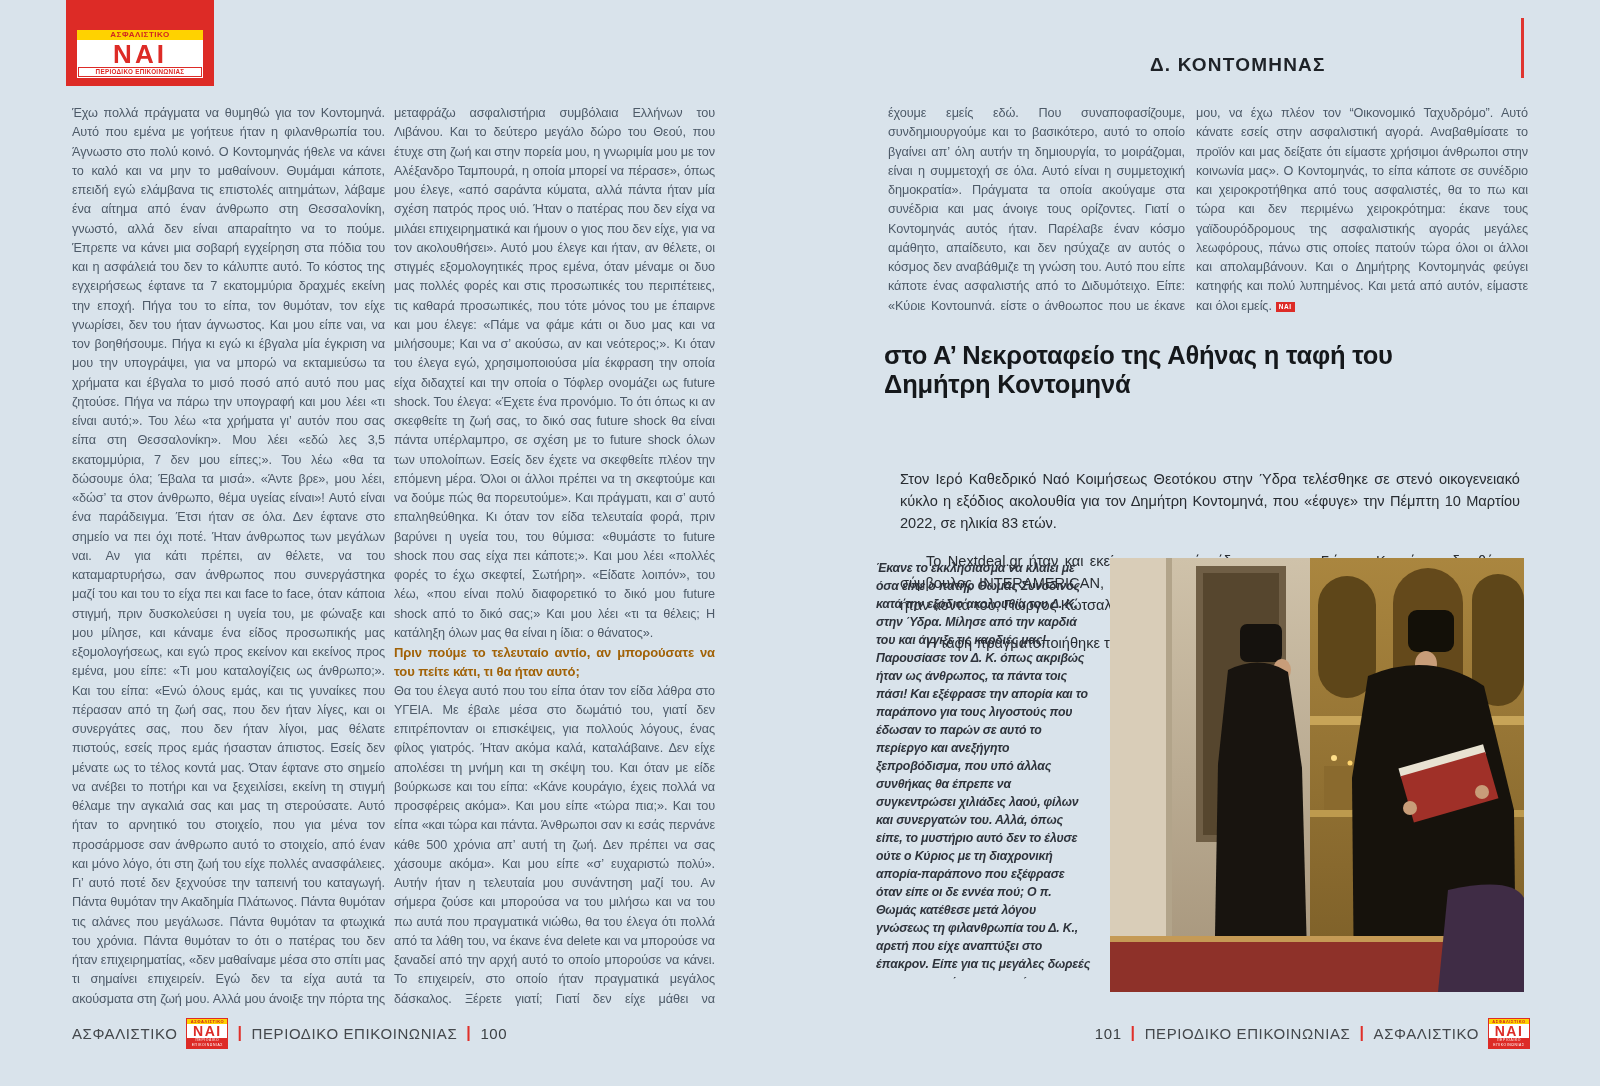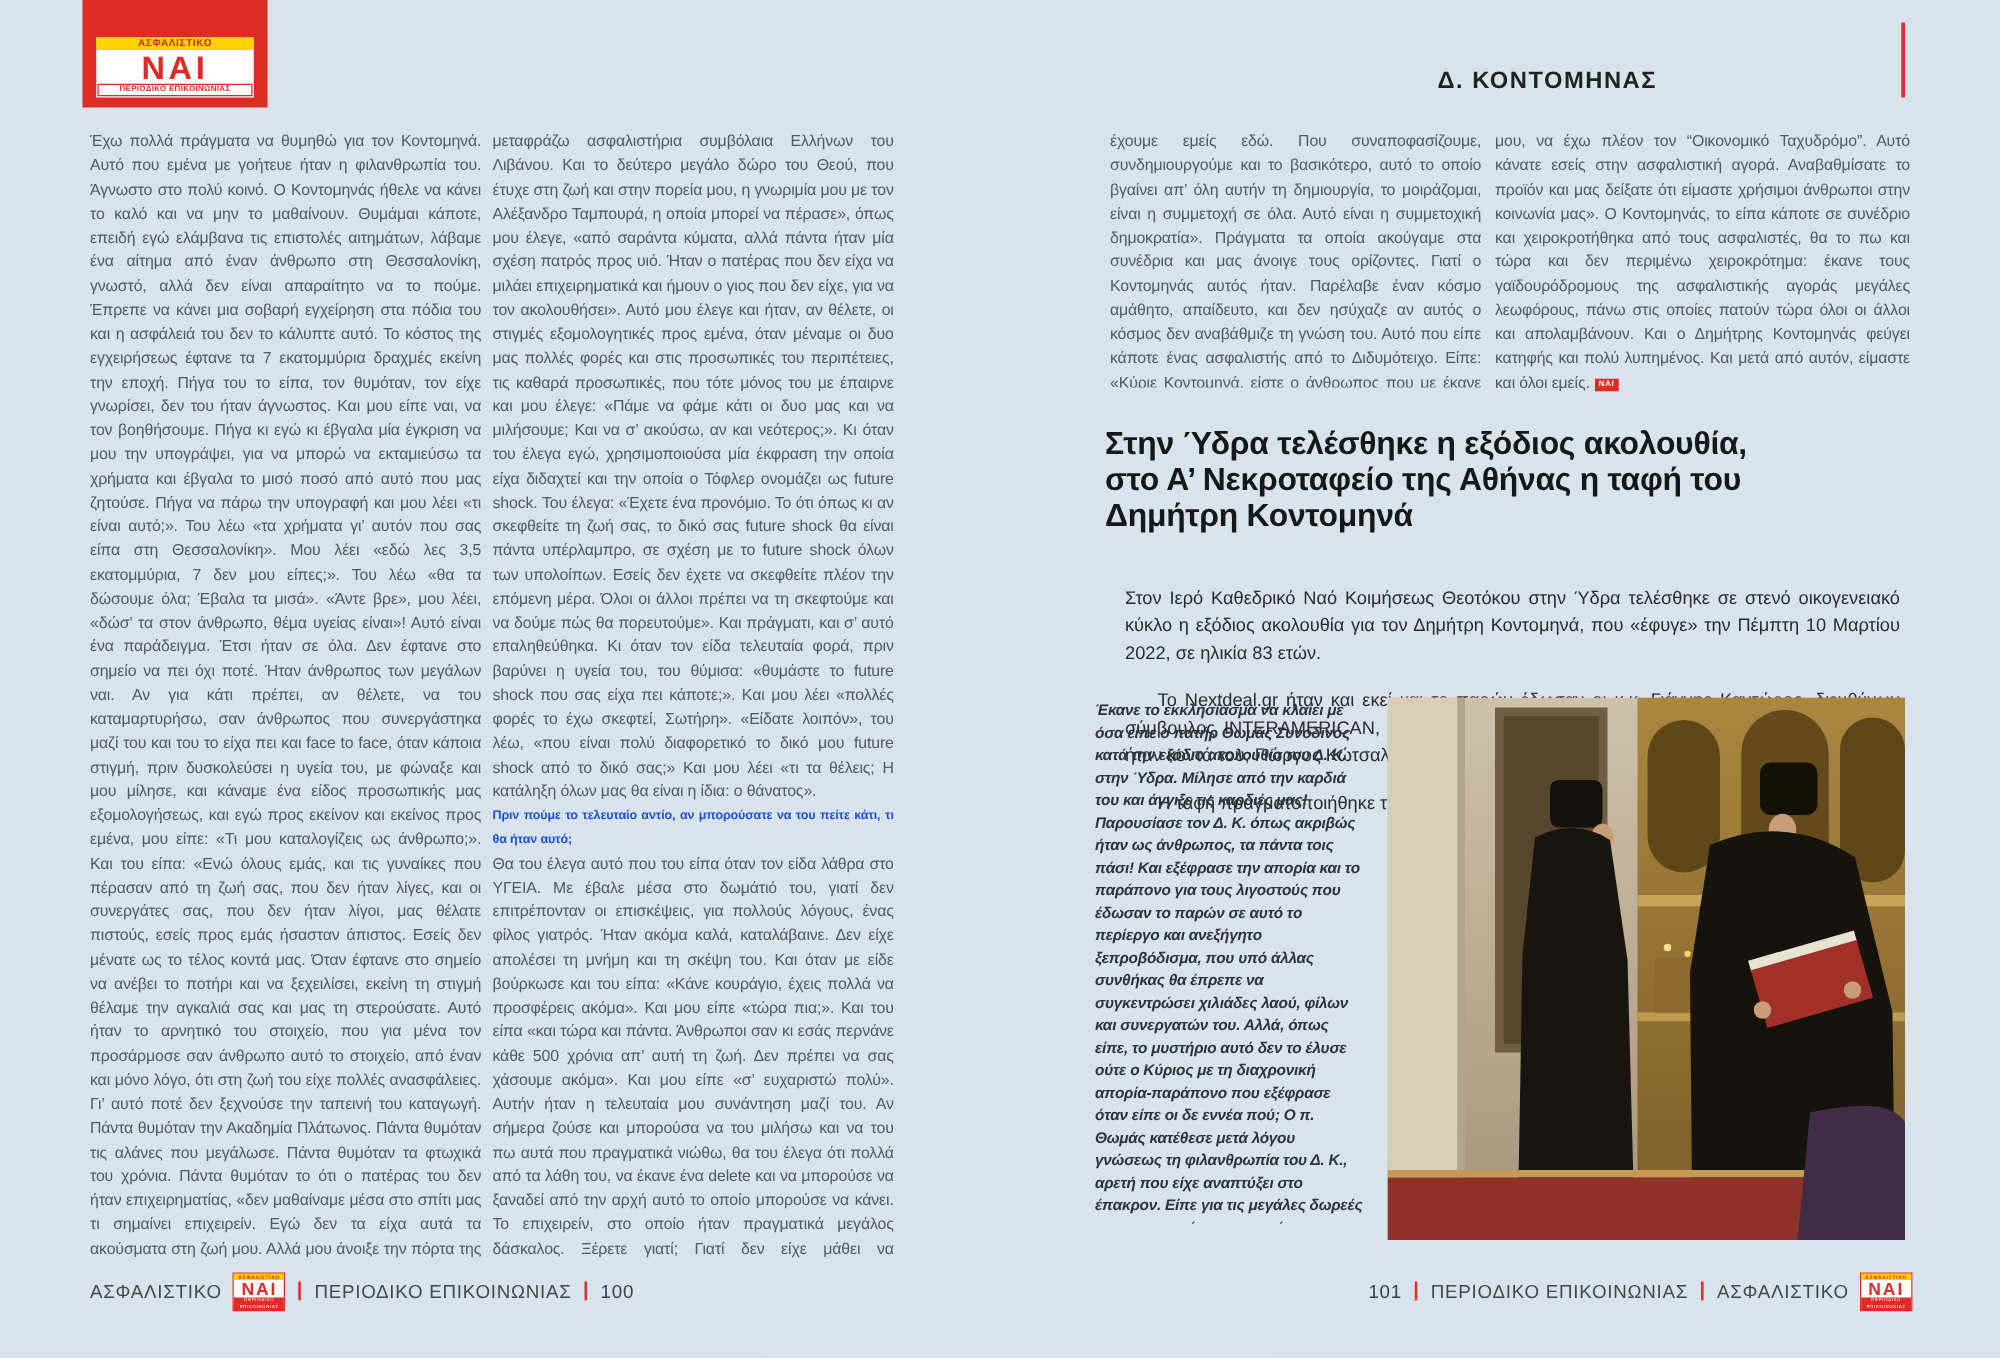--- a/index.html
+++ b/index.html
@@ -17,21 +17,21 @@
   .author-header{position:absolute;left:1150px;top:54px;width:360px;font-size:19px;font-weight:bold;color:#1e2227;letter-spacing:1.2px;}
   .header-rule{position:absolute;left:1521px;top:18px;width:3px;height:60px;background:#e0352f;}
 
   
   .col{position:absolute;text-align:justify;color:#4d5a68;font-size:12.7px;line-height:19.25px;letter-spacing:-0.1px;overflow:hidden;}
   .col p{margin:0;}
   .col-1{left:72px;top:104px;width:313px;height:905px;}
   .col-2{left:394px;top:104px;width:321px;height:905px;}
   .col-3{left:888px;top:104px;width:297px;height:206px;}
   .col-4{left:1196px;top:104px;width:332px;height:216px;}
-  .question{font-weight:bold;color:#1d4ed8;margin:19px 0 0 0;font-size:10px;line-height:19.25px;}
+  .question{font-weight:bold;color:#a16207;margin:19px 0 0 0;font-size:13px;line-height:19.25px;}
   .end-mark{display:inline-block;background:#dd2b26;color:#fff;font-size:6.5px;font-weight:bold;line-height:10px;padding:0 3px;margin-left:4px;vertical-align:1px;letter-spacing:.5px;}
 
   
   .headline{position:absolute;left:884px;top:341px;width:660px;margin:0;font-size:25.5px;line-height:29px;font-weight:bold;color:#15181b;letter-spacing:-0.2px;}
   .headline span{display:block;white-space:nowrap;}
   .deck{position:absolute;left:884px;top:452px;width:652px;color:#282c31;font-size:14.6px;line-height:22px;text-align:justify;}
   .deck p{margin:16px;}
   .deck p.ind{text-indent:26px;}
 
   
@@ -73,21 +73,20 @@
     <p>Θα του έλεγα αυτό που του είπα όταν τον είδα λάθρα στο ΥΓΕΙΑ. Με έβαλε μέσα στο δωμάτιό του, γιατί δεν επιτρέπονταν οι επισκέψεις, για πολλούς λόγους, ένας φίλος γιατρός. Ήταν ακόμα καλά, καταλάβαινε. Δεν είχε απολέσει τη μνήμη και τη σκέψη του. Και όταν με είδε βούρκωσε και του είπα: «Κάνε κουράγιο, έχεις πολλά να προσφέρεις ακόμα». Και μου είπε «τώρα πια;». Και του είπα «και τώρα και πάντα. Άνθρωποι σαν κι εσάς περνάνε κάθε 500 χρόνια απ’ αυτή τη ζωή. Δεν πρέπει να σας χάσουμε ακόμα». Και μου είπε «σ’ ευχαριστώ πολύ». Αυτήν ήταν η τελευταία μου συνάντηση μαζί του. Αν σήμερα ζούσε και μπορούσα να του μιλήσω και να του πω αυτά που πραγματικά νιώθω, θα του έλεγα ότι πολλά από τα λάθη του, να έκανε ένα delete και να μπορούσε να ξαναδεί από την αρχή αυτό το οποίο μπορούσε να κάνει. Το επιχειρείν, στο οποίο ήταν πραγματικά μεγάλος δάσκαλος. Ξέρετε γιατί; Γιατί δεν είχε μάθει να απολαμβάνει μόνο ο ίδιος. Ήξερε να μοιράζει το βιος του. Καμιά φορά μιλούσαμε για τη συμμετοχική δημοκρατία. Είχε μπει στη ζωή μας κάποια στιγμή, επί Σημίτη αυτό. Κι έλεγε: «Ποια συμμετοχική δημοκρατία λέτε; Συμμετοχική δημοκρατία είναι αυτό που</p>
   </div>
 
   <div class="col col-3">έχουμε εμείς εδώ. Που συναποφασίζουμε, συνδημιουργούμε και το βασικότερο, αυτό το οποίο βγαίνει απ’ όλη αυτήν τη δημιουργία, το μοιράζομαι, είναι η συμμετοχή σε όλα. Αυτό είναι η συμμετοχική δημοκρατία». Πράγματα τα οποία ακούγαμε στα συνέδρια και μας άνοιγε τους ορίζοντες. Γιατί ο Κοντομηνάς αυτός ήταν. Παρέλαβε έναν κόσμο αμάθητο, απαίδευτο, και δεν ησύχαζε αν αυτός ο κόσμος δεν αναβάθμιζε τη γνώση του. Αυτό που είπε κάποτε ένας ασφαλιστής από το Διδυμότειχο. Είπε: «Κύριε Κοντομηνά, είστε ο άνθρωπος που με έκανε από την “Αθλητική Ηχώ” που είχα στη μασχάλη</div>
 
   <div class="col col-4">
     <span>μου, να έχω πλέον τον “Οικονομικό Ταχυδρόμο”. Αυτό κάνατε εσείς στην ασφαλιστική αγορά. Αναβαθμίσατε το προϊόν και μας δείξατε ότι είμαστε χρήσιμοι άνθρωποι στην κοινωνία μας». Ο Κοντομηνάς, το είπα κάποτε σε συνέδριο και χειροκροτήθηκα από τους ασφαλιστές, θα το πω και τώρα και δεν περιμένω χειροκρότημα: έκανε τους γαϊδουρόδρομους της ασφαλιστικής αγοράς μεγάλες λεωφόρους, πάνω στις οποίες πατούν τώρα όλοι οι άλλοι και απολαμβάνουν. Και ο Δημήτρης Κοντομηνάς φεύγει κατηφής και πολύ λυπημένος. Και μετά από αυτόν, είμαστε και όλοι εμείς.</span><span class="end-mark">ΝΑΙ</span>
   </div>
 
   <h1 class="headline">
-    <span>Στην Ύδρα τελέσθηκε η εξόδιος ακολουθία,</span>
     <span>στο Α’ Νεκροταφείο της Αθήνας η ταφή του</span>
     <span>Δημήτρη Κοντομηνά</span>
   </h1>
 
   <div class="deck">
     <p>Στον Ιερό Καθεδρικό Ναό Κοιμήσεως Θεοτόκου στην Ύδρα τελέσθηκε σε στενό οικογενειακό κύκλο η εξόδιος ακολουθία για τον Δημήτρη Κοντομηνά, που «έφυγε» την Πέμπτη 10 Μαρτίου 2022, σε ηλικία 83 ετών.</p>
     <p class="ind">Το Nextdeal.gr ήταν και εκεί και το παρών έδωσαν οι κ.κ. Γιάννης Καντώρος, διευθύνων σύμβουλος INTERAMERICAN, Γιώργος Βελιώτης, Σωτήρης Τζούμας, που για πολλά χρόνια ήταν κοντά του, Γιώργος Κώτσαλος και άλλοι.</p>
     <p class="ind">Η ταφή πραγματοποιήθηκε την Τρίτη 15 Μαρτίου, στο Α’ Νεκροταφείο Αθηνών.</p>
   </div>
 

